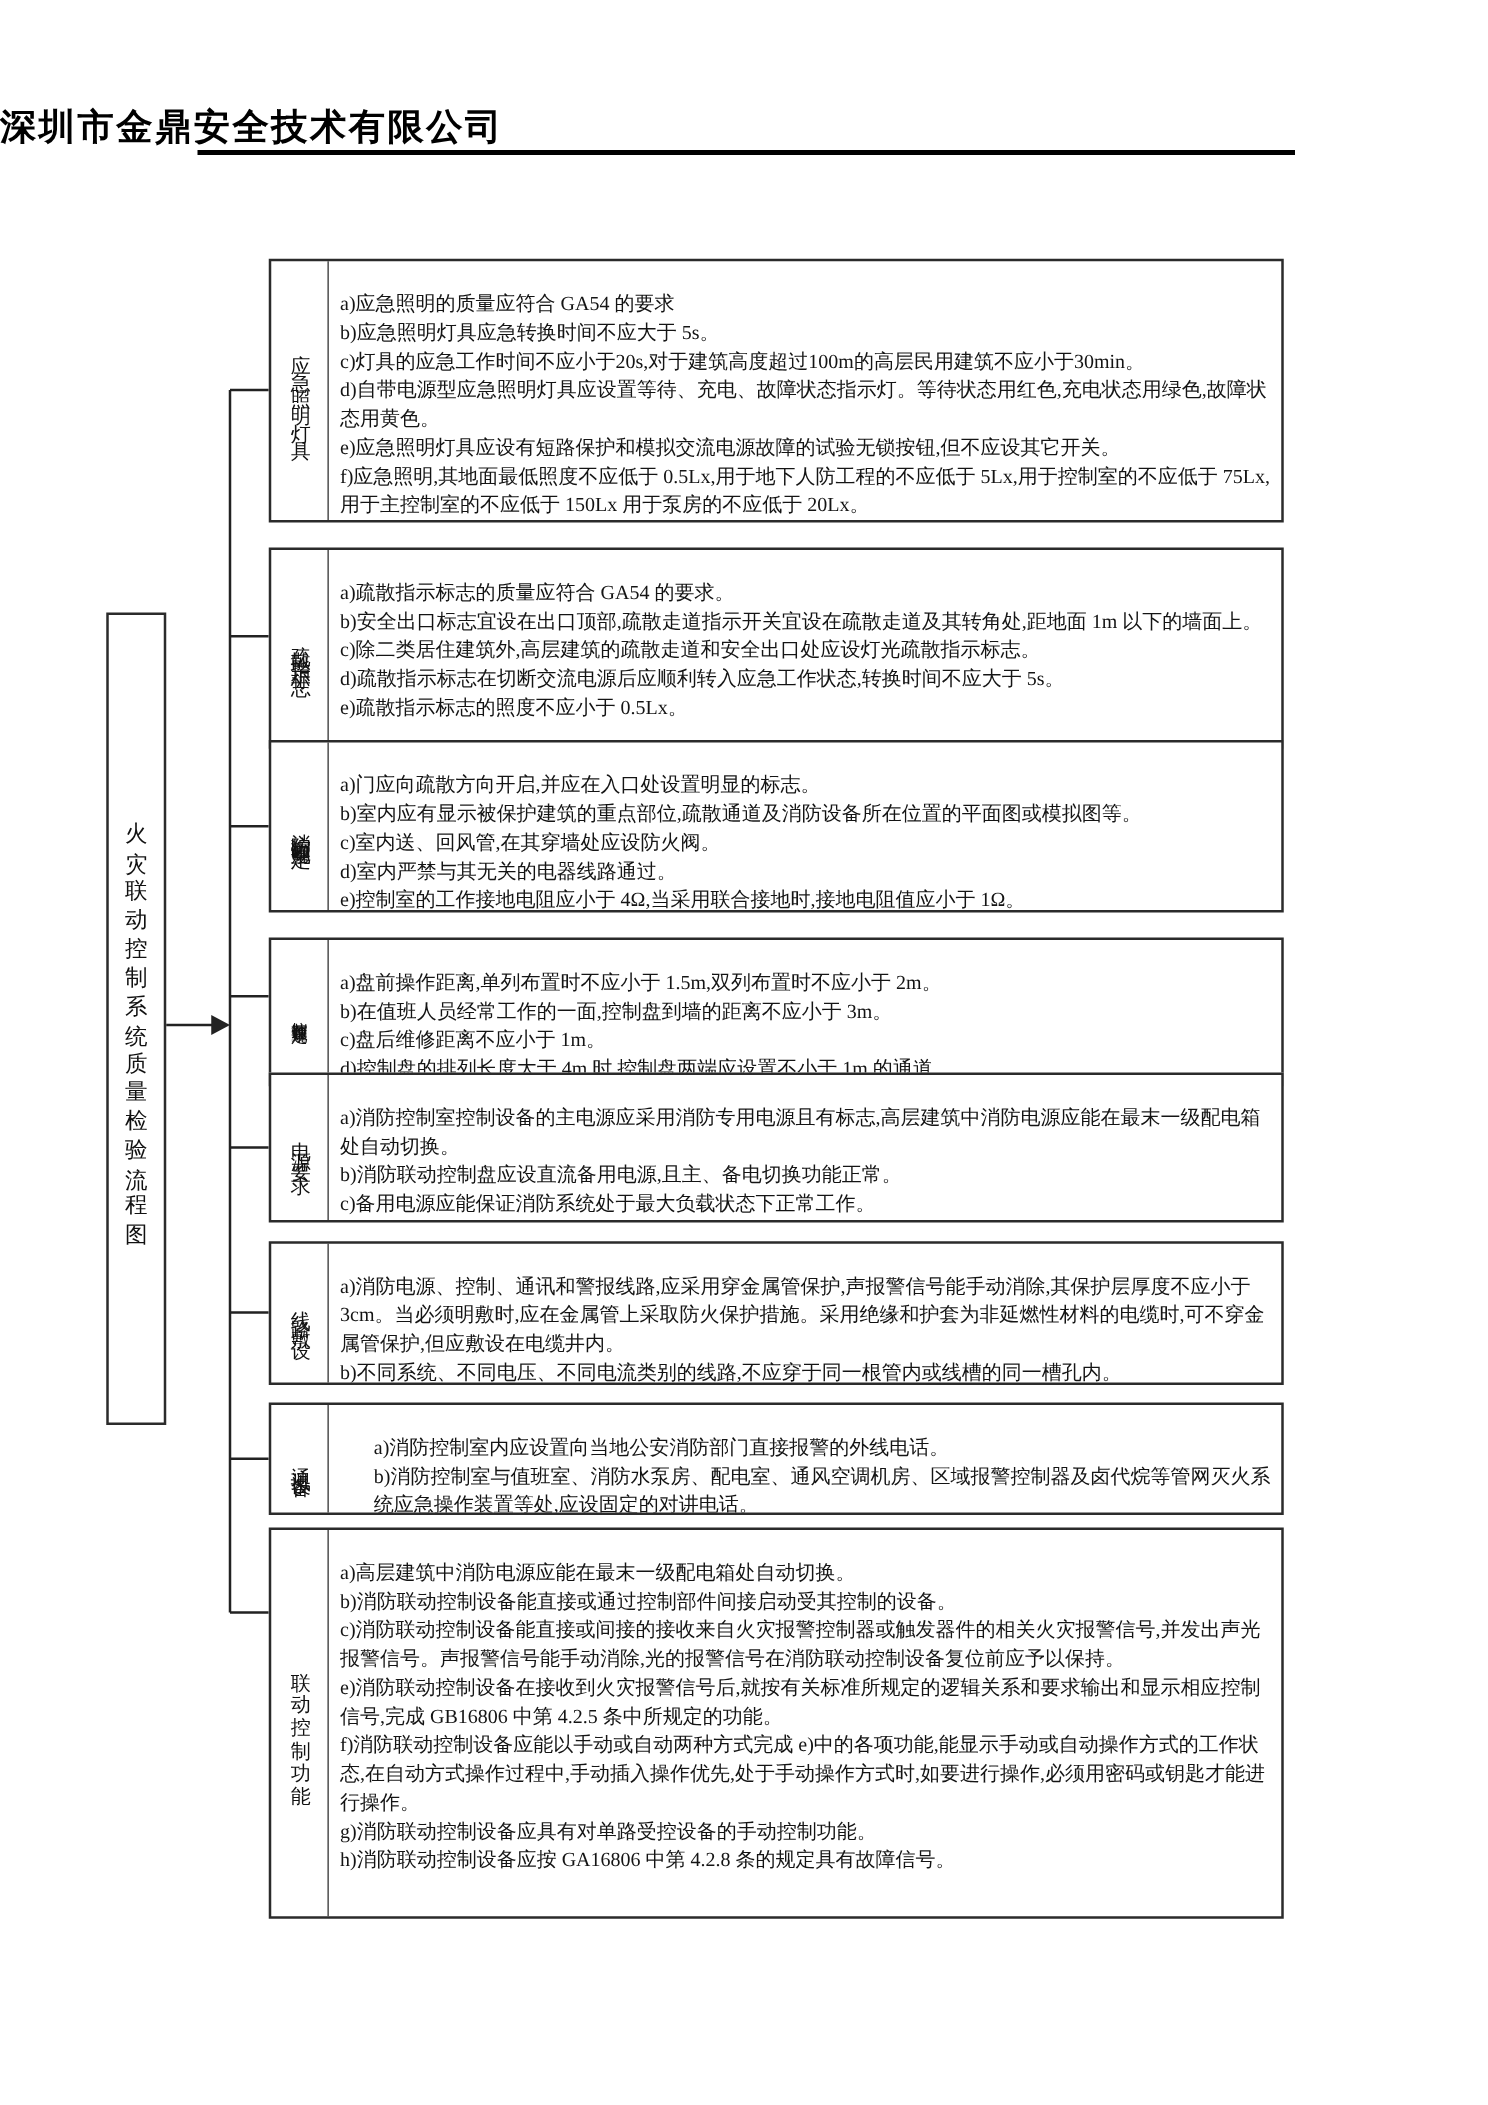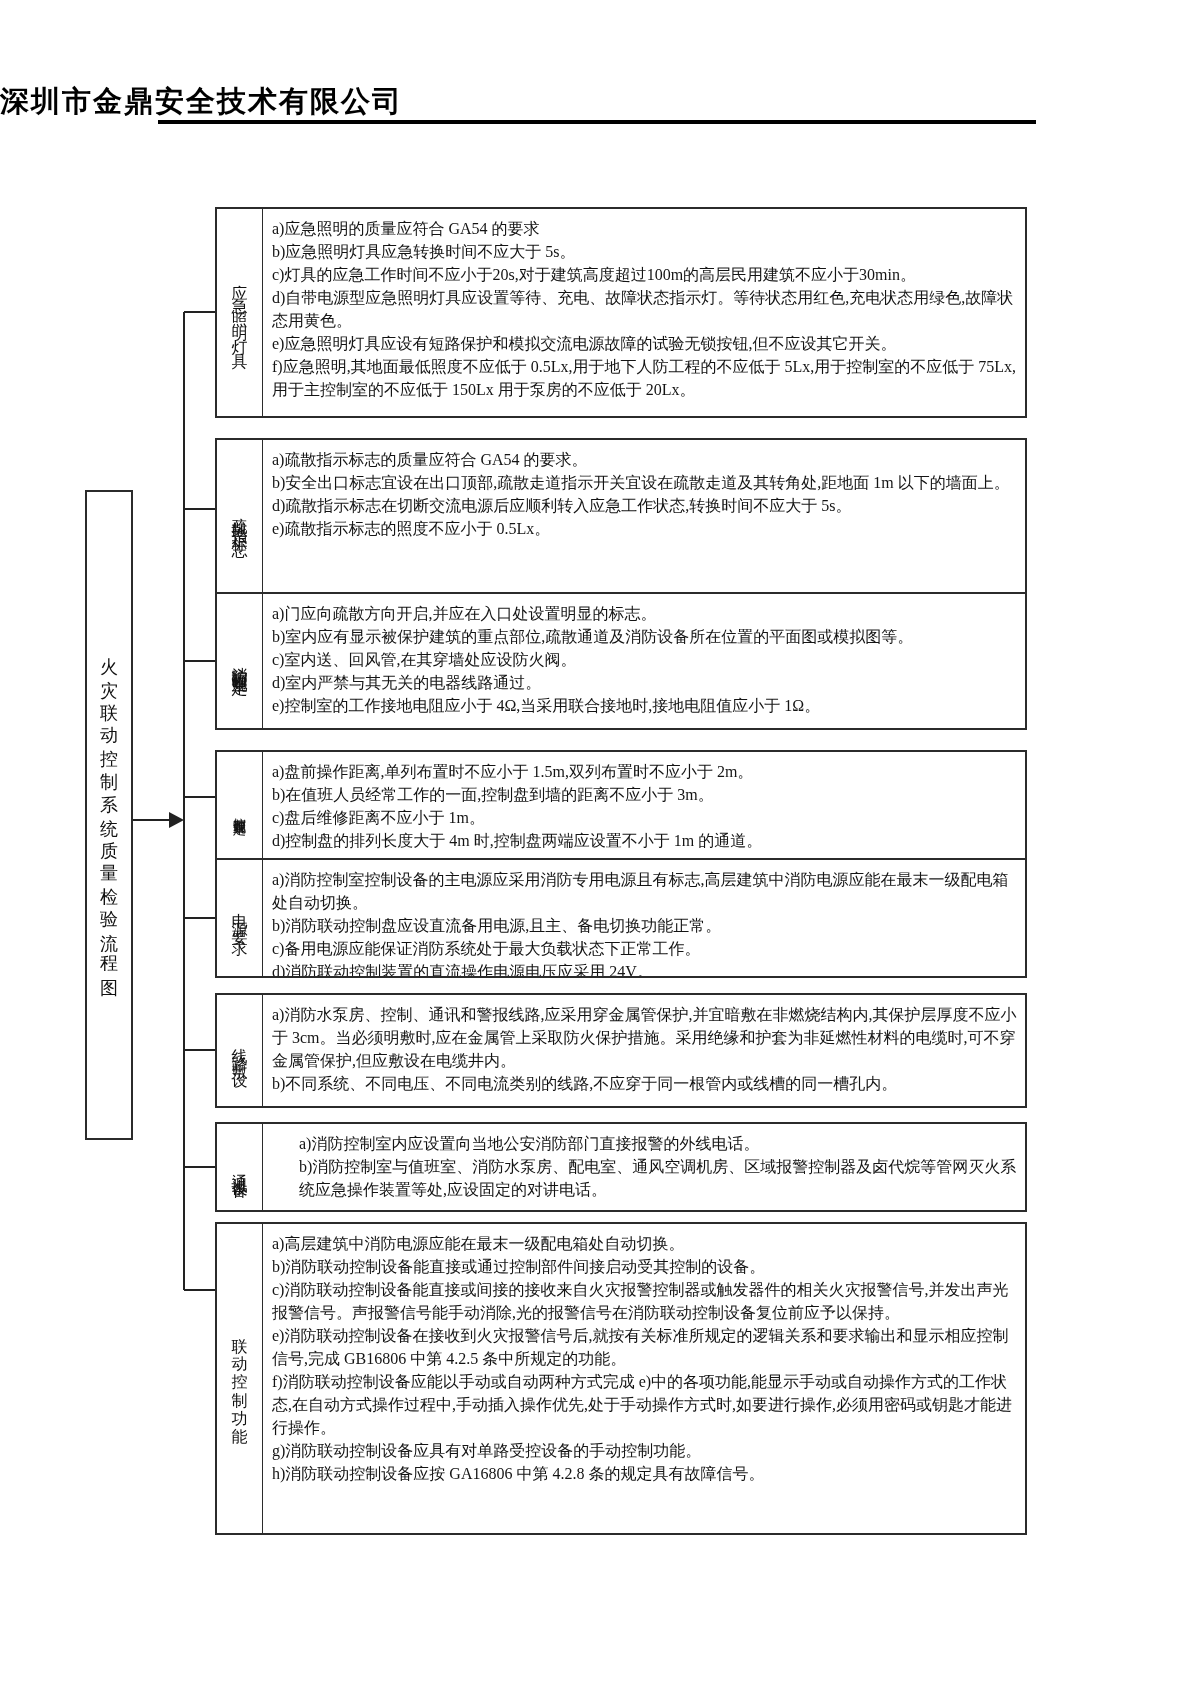--- a/index.html
+++ b/index.html
@@ -45,21 +45,21 @@
   }
   .label-cell{
     width:46px;flex:0 0 46px;border-right:1.5px solid #2b2b2b;
     display:flex;align-items:center;justify-content:center;box-sizing:border-box;
   }
   .label-cell .vtext{
     writing-mode:vertical-lr;text-orientation:upright;
     font-size:16px;line-height:1;color:#111;letter-spacing:5px;
   }
   .content-cell{
-    flex:1;padding:8px 8px 4px 9px;box-sizing:border-box;overflow:hidden;
+    flex:1;padding:23px 8px 4px 9px;box-sizing:border-box;overflow:hidden;
   }
   .item{font-size:16px;line-height:23px;color:#141414;text-align:left;}
   
   .s0 .vtext{letter-spacing:14px;}
   .s1 .vtext{letter-spacing:5px;}
   .s2 .vtext{letter-spacing:2px;}
   .s3 .vtext{font-size:13px;letter-spacing:1px;}
   .s4 .vtext{letter-spacing:9px;}
   .s5 .vtext{letter-spacing:8px;}
   .s6 .vtext{letter-spacing:3px;}
@@ -103,20 +103,21 @@
     </div>
   </div>
 
   <div class="section s1" style="top:438px;height:161px;">
     <div class="label-cell">
       <span class="vtext">疏散指示标志</span>
     </div>
     <div class="content-cell">
       <div class="item">a)疏散指示标志的质量应符合 GA54 的要求。</div>
       <div class="item">b)安全出口标志宜设在出口顶部,疏散走道指示开关宜设在疏散走道及其转角处,距地面 1m 以下的墙面上。</div>
+      <div class="item">c)除二类居住建筑外,高层建筑的疏散走道和安全出口处应设灯光疏散指示标志。</div>
       <div class="item">d)疏散指示标志在切断交流电源后应顺利转入应急工作状态,转换时间不应大于 5s。</div>
       <div class="item">e)疏散指示标志的照度不应小于 0.5Lx。</div>
     </div>
   </div>
 
   <div class="section s2" style="top:592px;height:138px;">
     <div class="label-cell">
       <span class="vtext">消防控制室规定</span>
     </div>
     <div class="content-cell">
@@ -150,21 +151,21 @@
       <div class="item">c)备用电源应能保证消防系统处于最大负载状态下正常工作。</div>
       <div class="item">d)消防联动控制装置的直流操作电源电压应采用 24V。</div>
     </div>
   </div>
 
   <div class="section s5" style="top:993px;height:115px;">
     <div class="label-cell">
       <span class="vtext">线路敷设</span>
     </div>
     <div class="content-cell">
-      <div class="item">a)消防水泵房、控制、通讯和警报线路,应采用穿金属管保护,并宜暗敷在非燃烧结构内,其保护层厚度不应小于 3cm。当必须明敷时,应在金属管上采取防火保护措施。采用绝缘和护套为非延燃性材料的电缆时,可不穿金属管保护,但应敷设在电缆井内。</div>
+      <div class="item">a)消防电源、控制、通讯和警报线路,应采用穿金属管保护,声报警信号能手动消除,其保护层厚度不应小于 3cm。当必须明敷时,应在金属管上采取防火保护措施。采用绝缘和护套为非延燃性材料的电缆时,可不穿金属管保护,但应敷设在电缆井内。</div>
       <div class="item">b)不同系统、不同电压、不同电流类别的线路,不应穿于同一根管内或线槽的同一槽孔内。</div>
     </div>
   </div>
 
   <div class="section s6" style="top:1122px;height:90px;gap:27px;">
     <div class="label-cell">
       <span class="vtext">通讯设备</span>
     </div>
     <div class="content-cell">
       <div class="item">a)消防控制室内应设置向当地公安消防部门直接报警的外线电话。</div>

